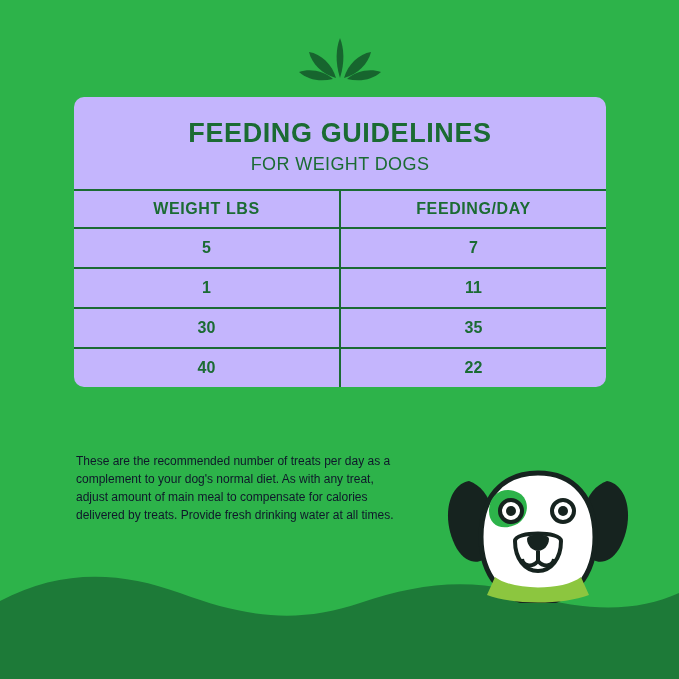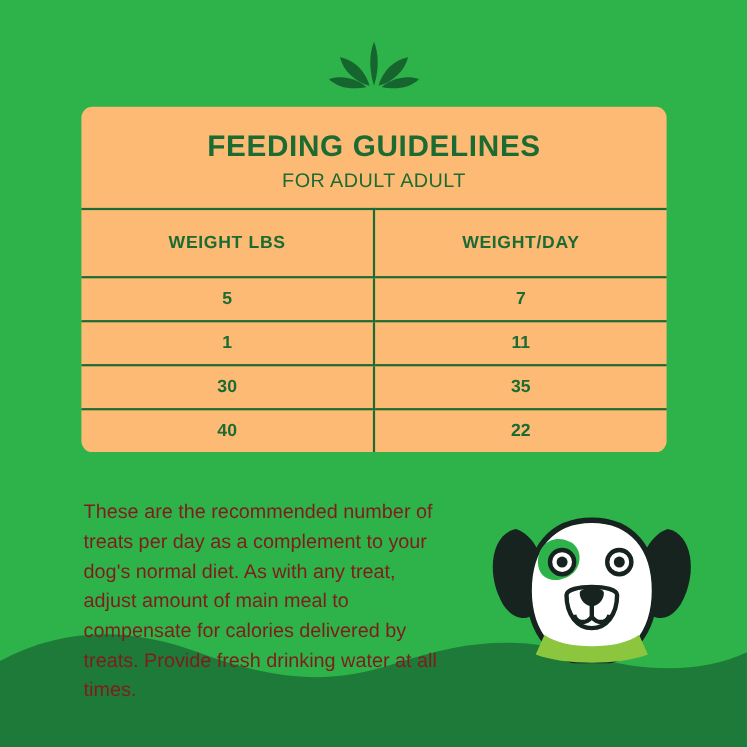--- a/index.html
+++ b/index.html
@@ -41,21 +41,21 @@
     justify-content: center;
     z-index: 3;
   }
 
   
   .card {
     position: absolute;
     left: 74px;
     top: 97px;
     width: 532px;
-    background: #fdba74;
+    background: #c4b5fd;
     border-radius: 10px;
     z-index: 4;
     box-sizing: border-box;
   }
   .card-title-wrap {
     padding: 22px 10px 14px 10px;
     text-align: center;
   }
   .card-title {
     color: #1b6b33;
@@ -87,41 +87,41 @@
     padding: 10px 4px;
     font-size: 16px;
   }
   table.guide th:last-child,
   table.guide td:last-child {
     border-right: none;
   }
   table.guide th {
     font-size: 16px;
     letter-spacing: 0.6px;
-    padding: 21px 4px;
+    padding: 9px 4px;
     border-radius: 13px;
   }
   table.guide tr.lastrow td {
     padding: 14px 4px;
     font-size: 16px;
     line-height: 1.35;
     border-bottom: none;
   }
   .cell-multiline {
     white-space: pre-line;
   }
 
   
   .disclaimer {
     position: absolute;
     left: 76px;
     top: 452px;
     width: 330px;
-    color: #7f1d1d;
-    font-size: 18px;
+    color: #0f172a;
+    font-size: 12px;
     line-height: 1.5;
     z-index: 5;
   }
 
   
   .dog {
     position: absolute;
     right: 26px;
     bottom: 76px;
     width: 230px;
@@ -144,28 +144,28 @@
       <path d="M46 48 C32 44, 22 34, 19 22 C31 24, 42 34, 46 48 Z" fill="#17652e"></path>
       <path d="M54 48 C68 44, 78 34, 81 22 C69 24, 58 34, 54 48 Z" fill="#17652e"></path>
       <path d="M43 49 C30 52, 18 50, 9 42 C20 38, 34 41, 43 49 Z" fill="#17652e"></path>
       <path d="M57 49 C70 52, 82 50, 91 42 C80 38, 66 41, 57 49 Z" fill="#17652e"></path>
     </svg>
   </div>
 
   <div class="card">
     <div class="card-title-wrap">
       <div class="card-title">FEEDING GUIDELINES</div>
-      <div class="card-subtitle">FOR ADULT ADULT</div>
+      <div class="card-subtitle">FOR WEIGHT DOGS</div>
     </div>
 
     <table class="guide">
       <thead>
         <tr>
           <th>WEIGHT LBS</th>
-          <th>WEIGHT/DAY</th>
+          <th>FEEDING/DAY</th>
         </tr>
       </thead>
       <tbody>
         <tr>
           <td>5</td>
           <td>7</td>
         </tr>
         <tr>
           <td>1</td>
           <td>11</td>

